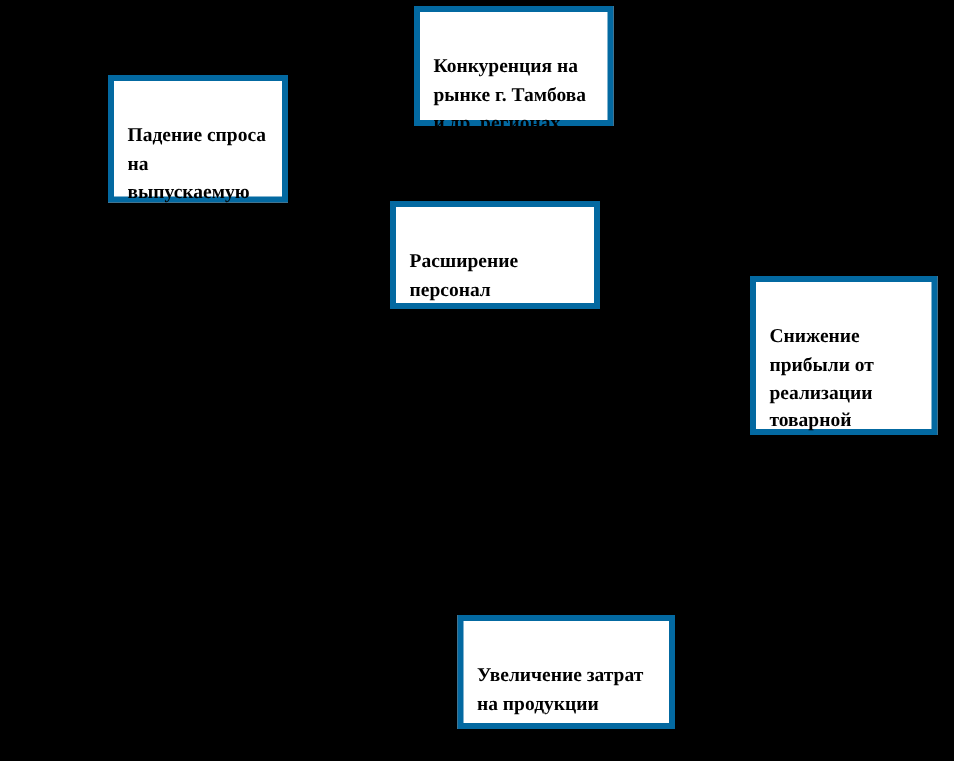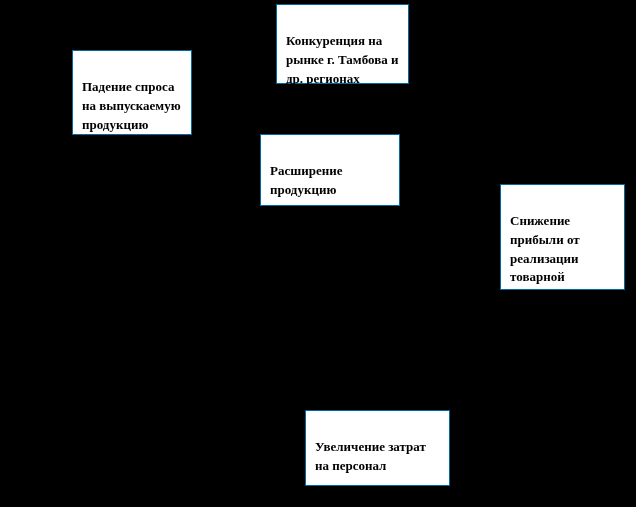--- a/index.html
+++ b/index.html
@@ -12,21 +12,21 @@
     width: 636px;
     height: 507px;
     background: #000000;
     overflow: hidden;
     font-family: "Liberation Serif", serif;
   }
   .node {
     position: absolute;
     background: #ffffff;
     color: #000000;
-    border: 1px solid #0369a1;
+    border: 4px solid #0369a1;
     box-sizing: border-box;
     font-family: "Liberation Serif", serif;
     font-weight: bold;
     font-size: 13px;
     line-height: 1.45;
     padding: 8px 9px 6px 9px;
     white-space: pre-line;
   }
   .n-competition { left: 276px; top: 4px;   width: 133px; height: 80px; }
   .n-demand      { left: 72px;  top: 50px;  width: 120px; height: 85px; }
@@ -43,26 +43,26 @@
 
   <div class="node n-competition">
     <span>Конкуренция на рынке г. Тамбова и др. регионах</span>
   </div>
 
   <div class="node n-demand">
     <span>Падение спроса на выпускаемую продукцию</span>
   </div>
 
   <div class="node n-structure">
-    <span>Расширение продукцию продукции</span>
+    <span>Расширение персонал продукции</span>
   </div>
 
   <div class="node n-profit">
     <span>Снижение прибыли от реализации товарной продукции</span>
   </div>
 
 
 
   <div class="node n-personnel">
-    <span>Увеличение затрат на персонал</span>
+    <span>Увеличение затрат на продукции</span>
   </div>
 
 </div>
 
 </body></html>

